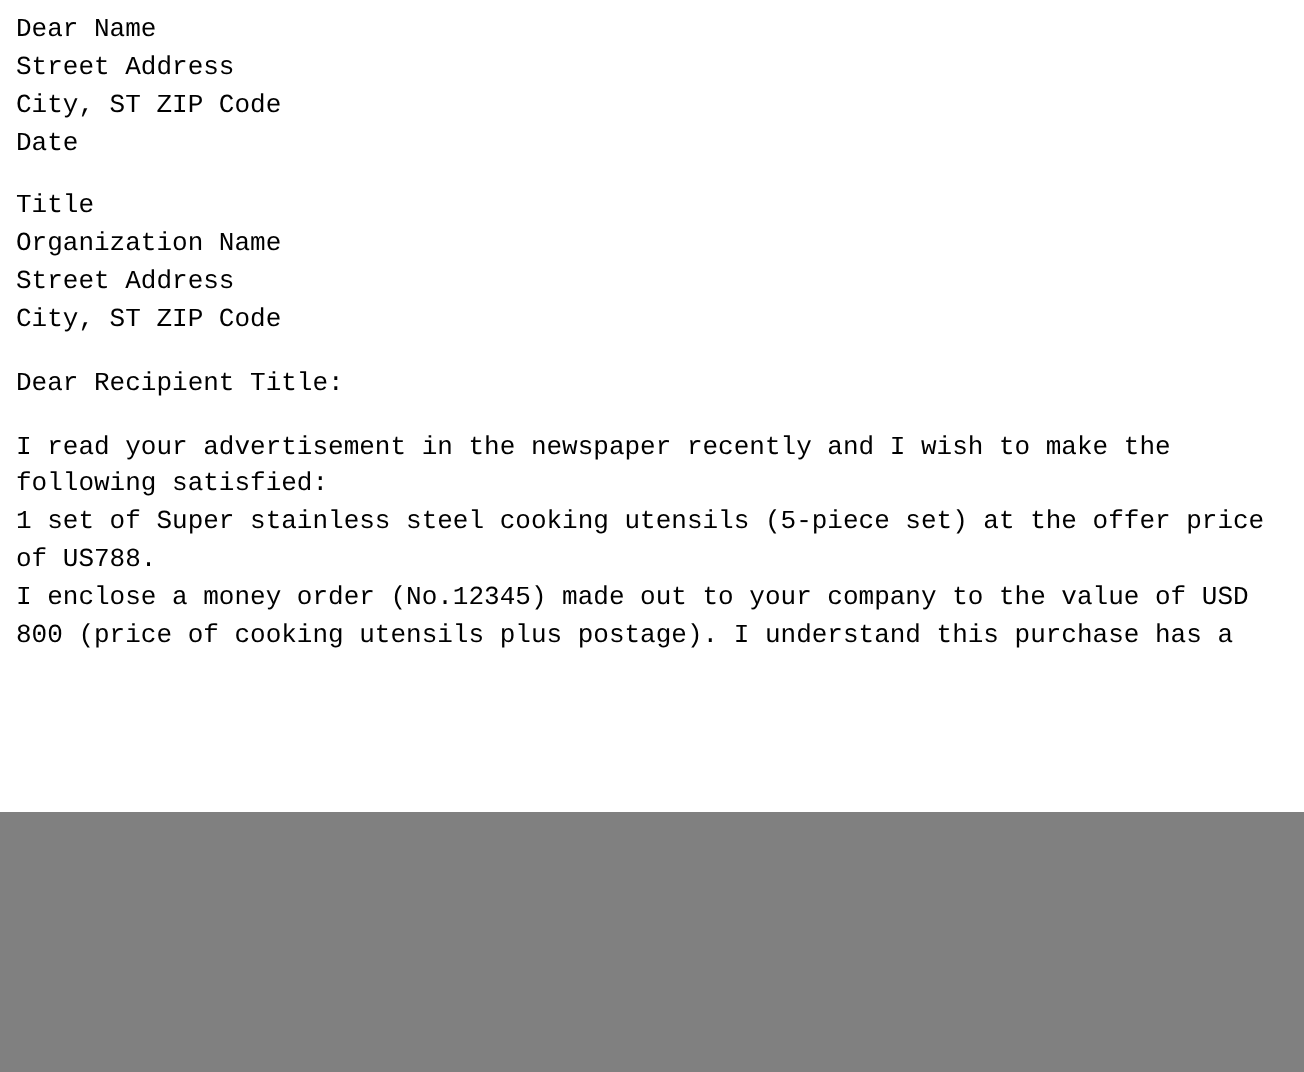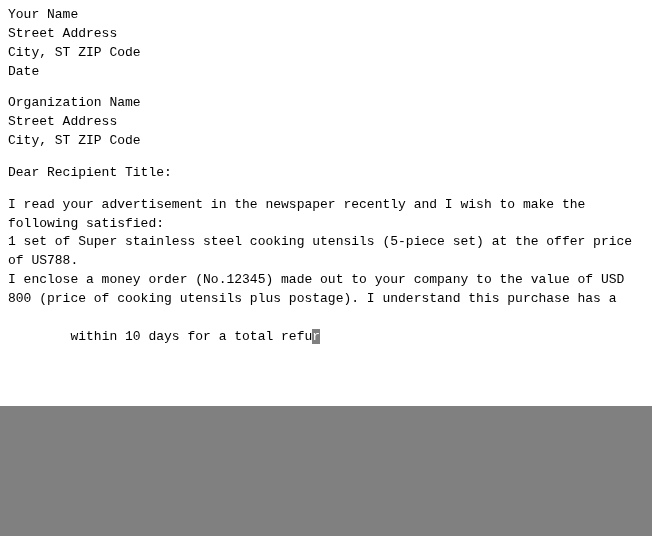--- a/index.html
+++ b/index.html
@@ -56,45 +56,43 @@
     .paragraph {
       line-height: 1.45;
     }
   </style>
 </head>
 <body>
 
 <div class="page-container">
   <div class="letter-area">
 
-    <div class="line">Your Name</div>
+    <div class="line">Dear Name</div>
     <div class="line">Street Address</div>
     <div class="line">City, ST ZIP Code</div>
     <div class="line">Date</div>
 
     <div class="spacer"></div>
 
+    <div class="line">Title</div>
     <div class="line">Organization Name</div>
     <div class="line">Street Address</div>
     <div class="line">City, ST ZIP Code</div>
 
     <div class="spacer"></div>
 
     <div class="line">Dear Recipient Title:</div>
 
     <div class="spacer"></div>
 
     <div class="paragraph">
       <div class="line">I read your advertisement in the newspaper recently and I wish to make the</div>
       <div class="line">following satisfied:</div>
       <div class="line">1 set of Super stainless steel cooking utensils (5-piece set) at the offer price</div>
       <div class="line">of US788.</div>
       <div class="line">I enclose a money order (No.12345) made out to your company to the value of USD</div>
       <div class="line">800 (price of cooking utensils plus postage). I understand this purchase has a</div>
-      <div class="line">
-        <span>within 10 days for a total refu</span><span class="selected-text">r</span>
-      </div>
     </div>
 
   </div>
 
   <div class="gray-block"></div>
 </div>
 
 </body></html>

